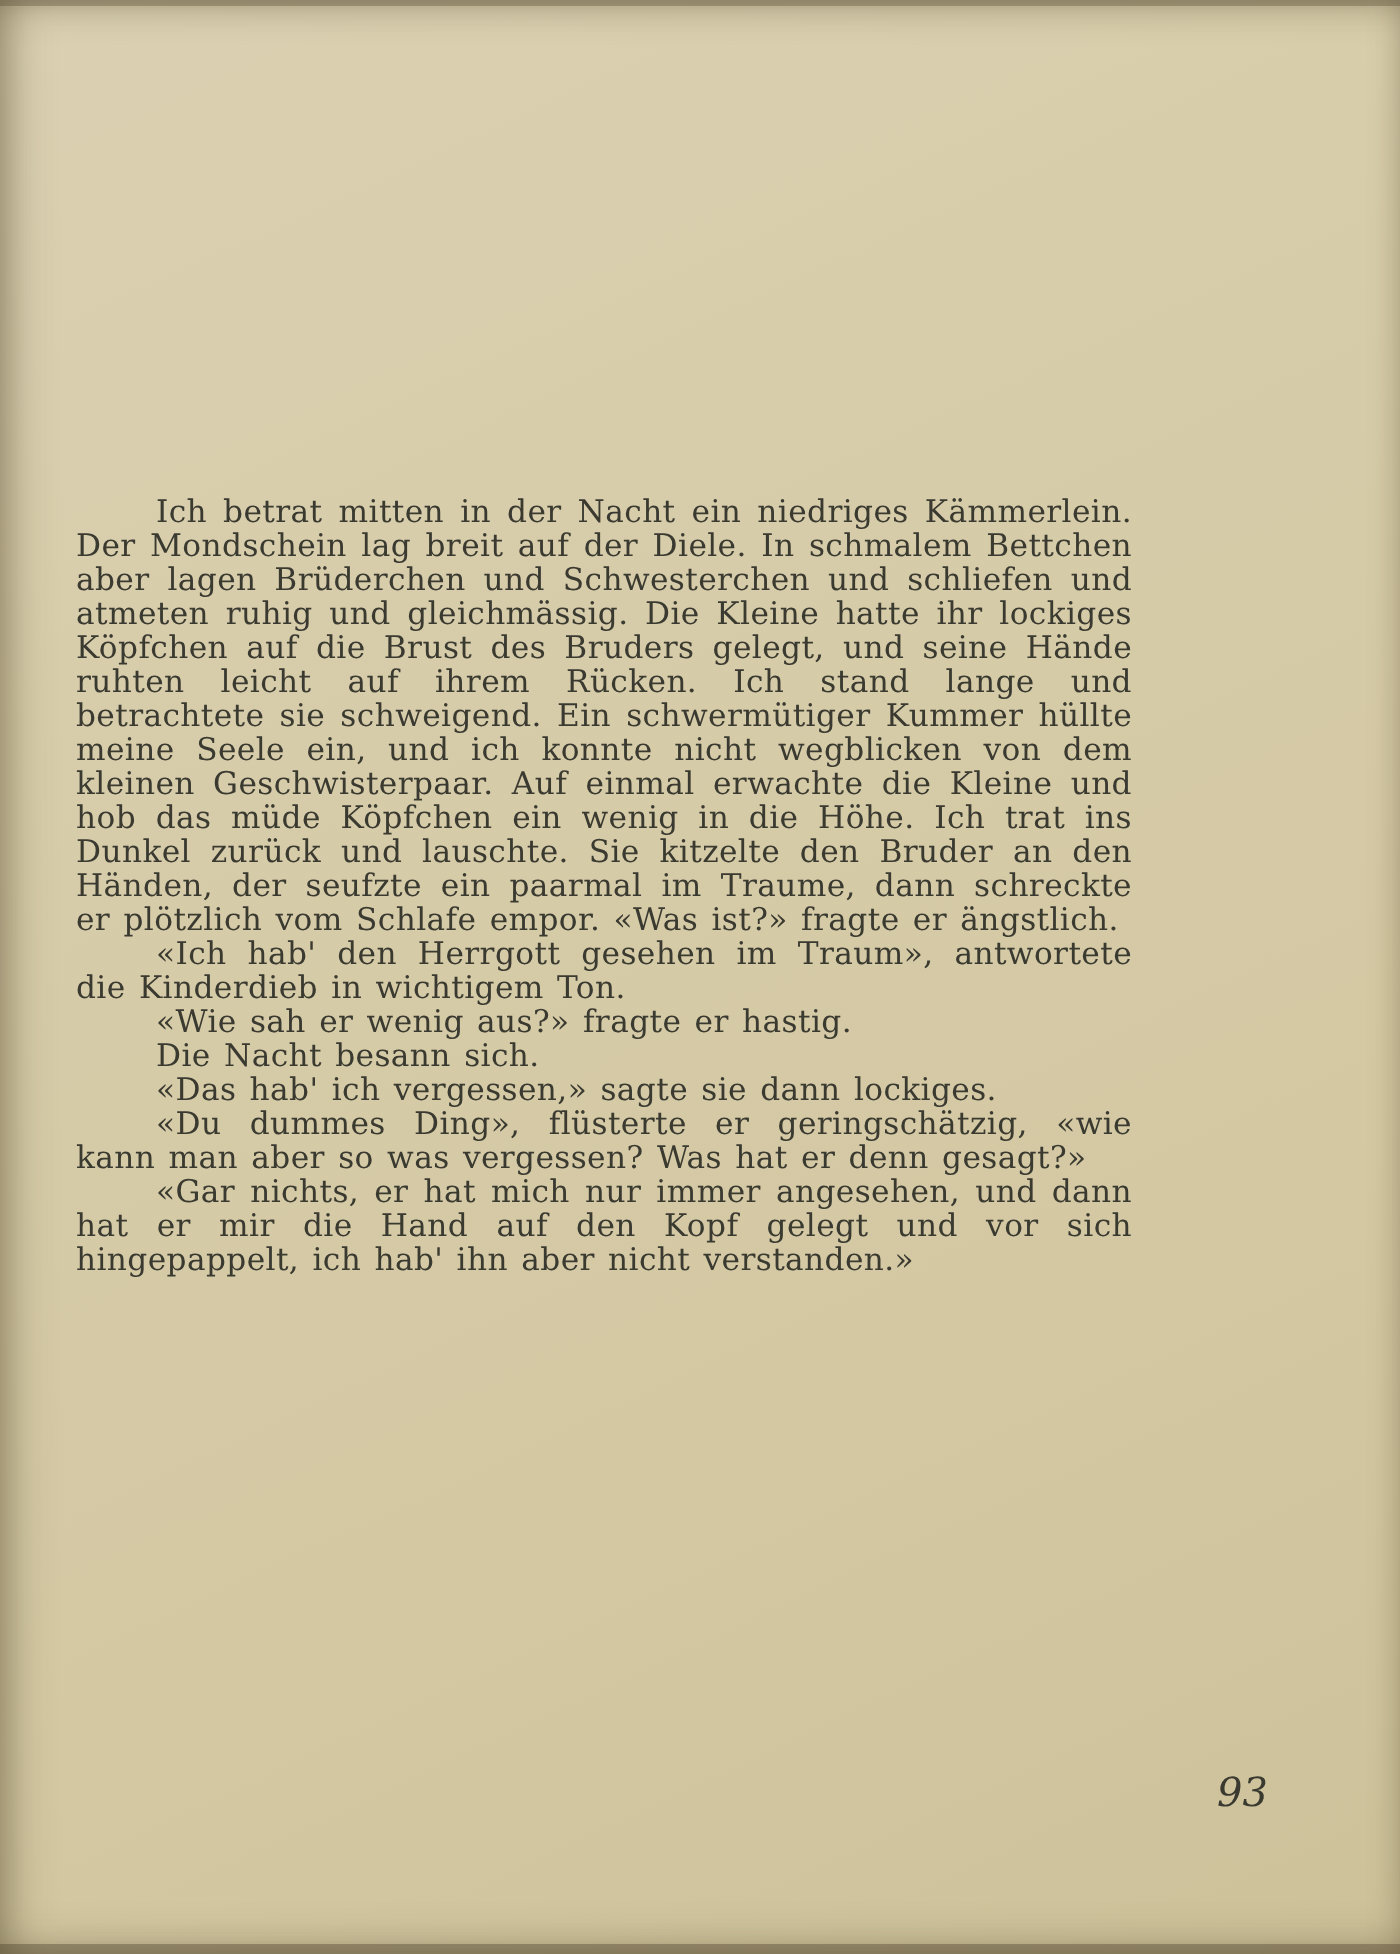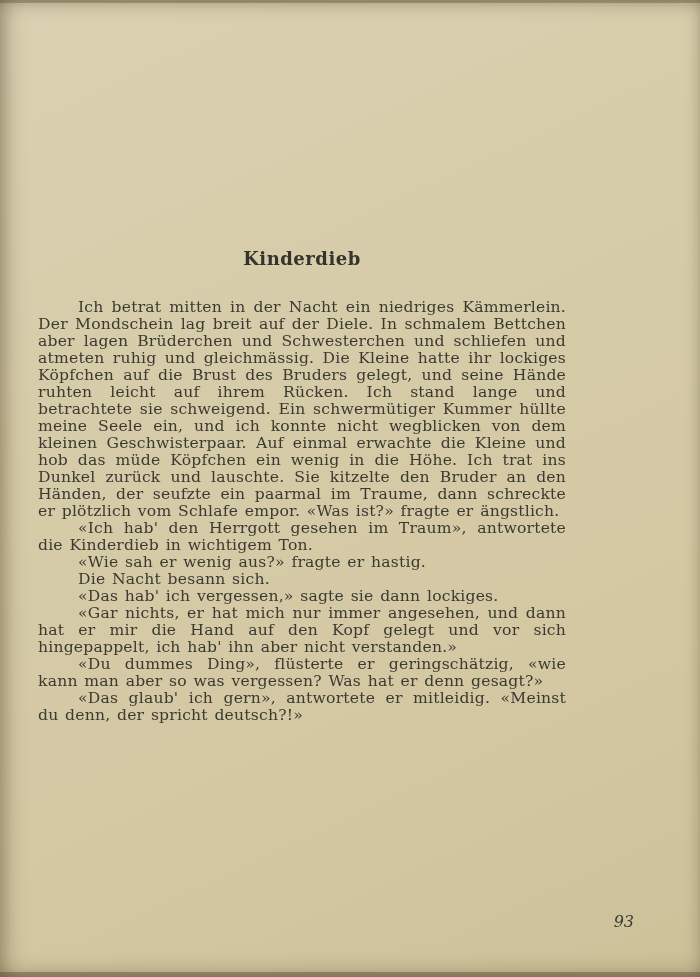--- a/index.html
+++ b/index.html
@@ -60,37 +60,34 @@
     font-size: 15.6px;
     line-height: 17px;
     letter-spacing: 0.2px;
     word-spacing: 1.5px;
     color: #3a3a31;
   }
   .page-number {
     position: absolute;
     right: 66px;
     top: 884px;
-    font-size: 16px;
+    font-size: 20px;
     font-style: italic;
     color: #3a3a31;
-    margin-top: 28px;
   }
 </style>
 </head>
 <body>
 
 <div class="page">
   <div class="text-block">
-    <h1 class="title">Kinderdieb</h1>
     <div class="paragraphs">
         <p class="para">Ich betrat mitten in der Nacht ein niedriges Kämmerlein. Der Mondschein lag breit auf der Diele. In schmalem Bettchen aber lagen Brüderchen und Schwesterchen und schliefen und atmeten ruhig und gleichmässig. Die Kleine hatte ihr lockiges Köpfchen auf die Brust des Bruders gelegt, und seine Hände ruhten leicht auf ihrem Rücken. Ich stand lange und betrachtete sie schweigend. Ein schwermütiger Kummer hüllte meine Seele ein, und ich konnte nicht wegblicken von dem kleinen Geschwisterpaar. Auf einmal erwachte die Kleine und hob das müde Köpfchen ein wenig in die Höhe. Ich trat ins Dunkel zurück und lauschte. Sie kitzelte den Bruder an den Händen, der seufzte ein paarmal im Traume, dann schreckte er plötzlich vom Schlafe empor. «Was ist?» fragte er ängstlich.</p>
         <p class="para">«Ich hab' den Herrgott gesehen im Traum», antwortete die Kinderdieb in wichtigem Ton.</p>
         <p class="para">«Wie sah er wenig aus?» fragte er hastig.</p>
         <p class="para">Die Nacht besann sich.</p>
         <p class="para">«Das hab' ich vergessen,» sagte sie dann lockiges.</p>
+        <p class="para">«Du dummes Ding», flüsterte er geringschätzig, «wie kann man aber so was vergessen? Was hat er denn gesagt?»</p>
         <p class="para">«Gar nichts, er hat mich nur immer angesehen, und dann hat er mir die Hand auf den Kopf gelegt und vor sich hingepappelt, ich hab' ihn aber nicht verstanden.»</p>
-        <p class="para">«Du dummes Ding», flüsterte er geringschätzig, «wie kann man aber so was vergessen? Was hat er denn gesagt?»</p>
-        <p class="para">«Das glaub' ich gern», antwortete er mitleidig. «Meinst du denn, der spricht deutsch?!»</p>
       </div>
   </div>
   <div class="page-number">93</div>
 </div>
 
 </body></html>

